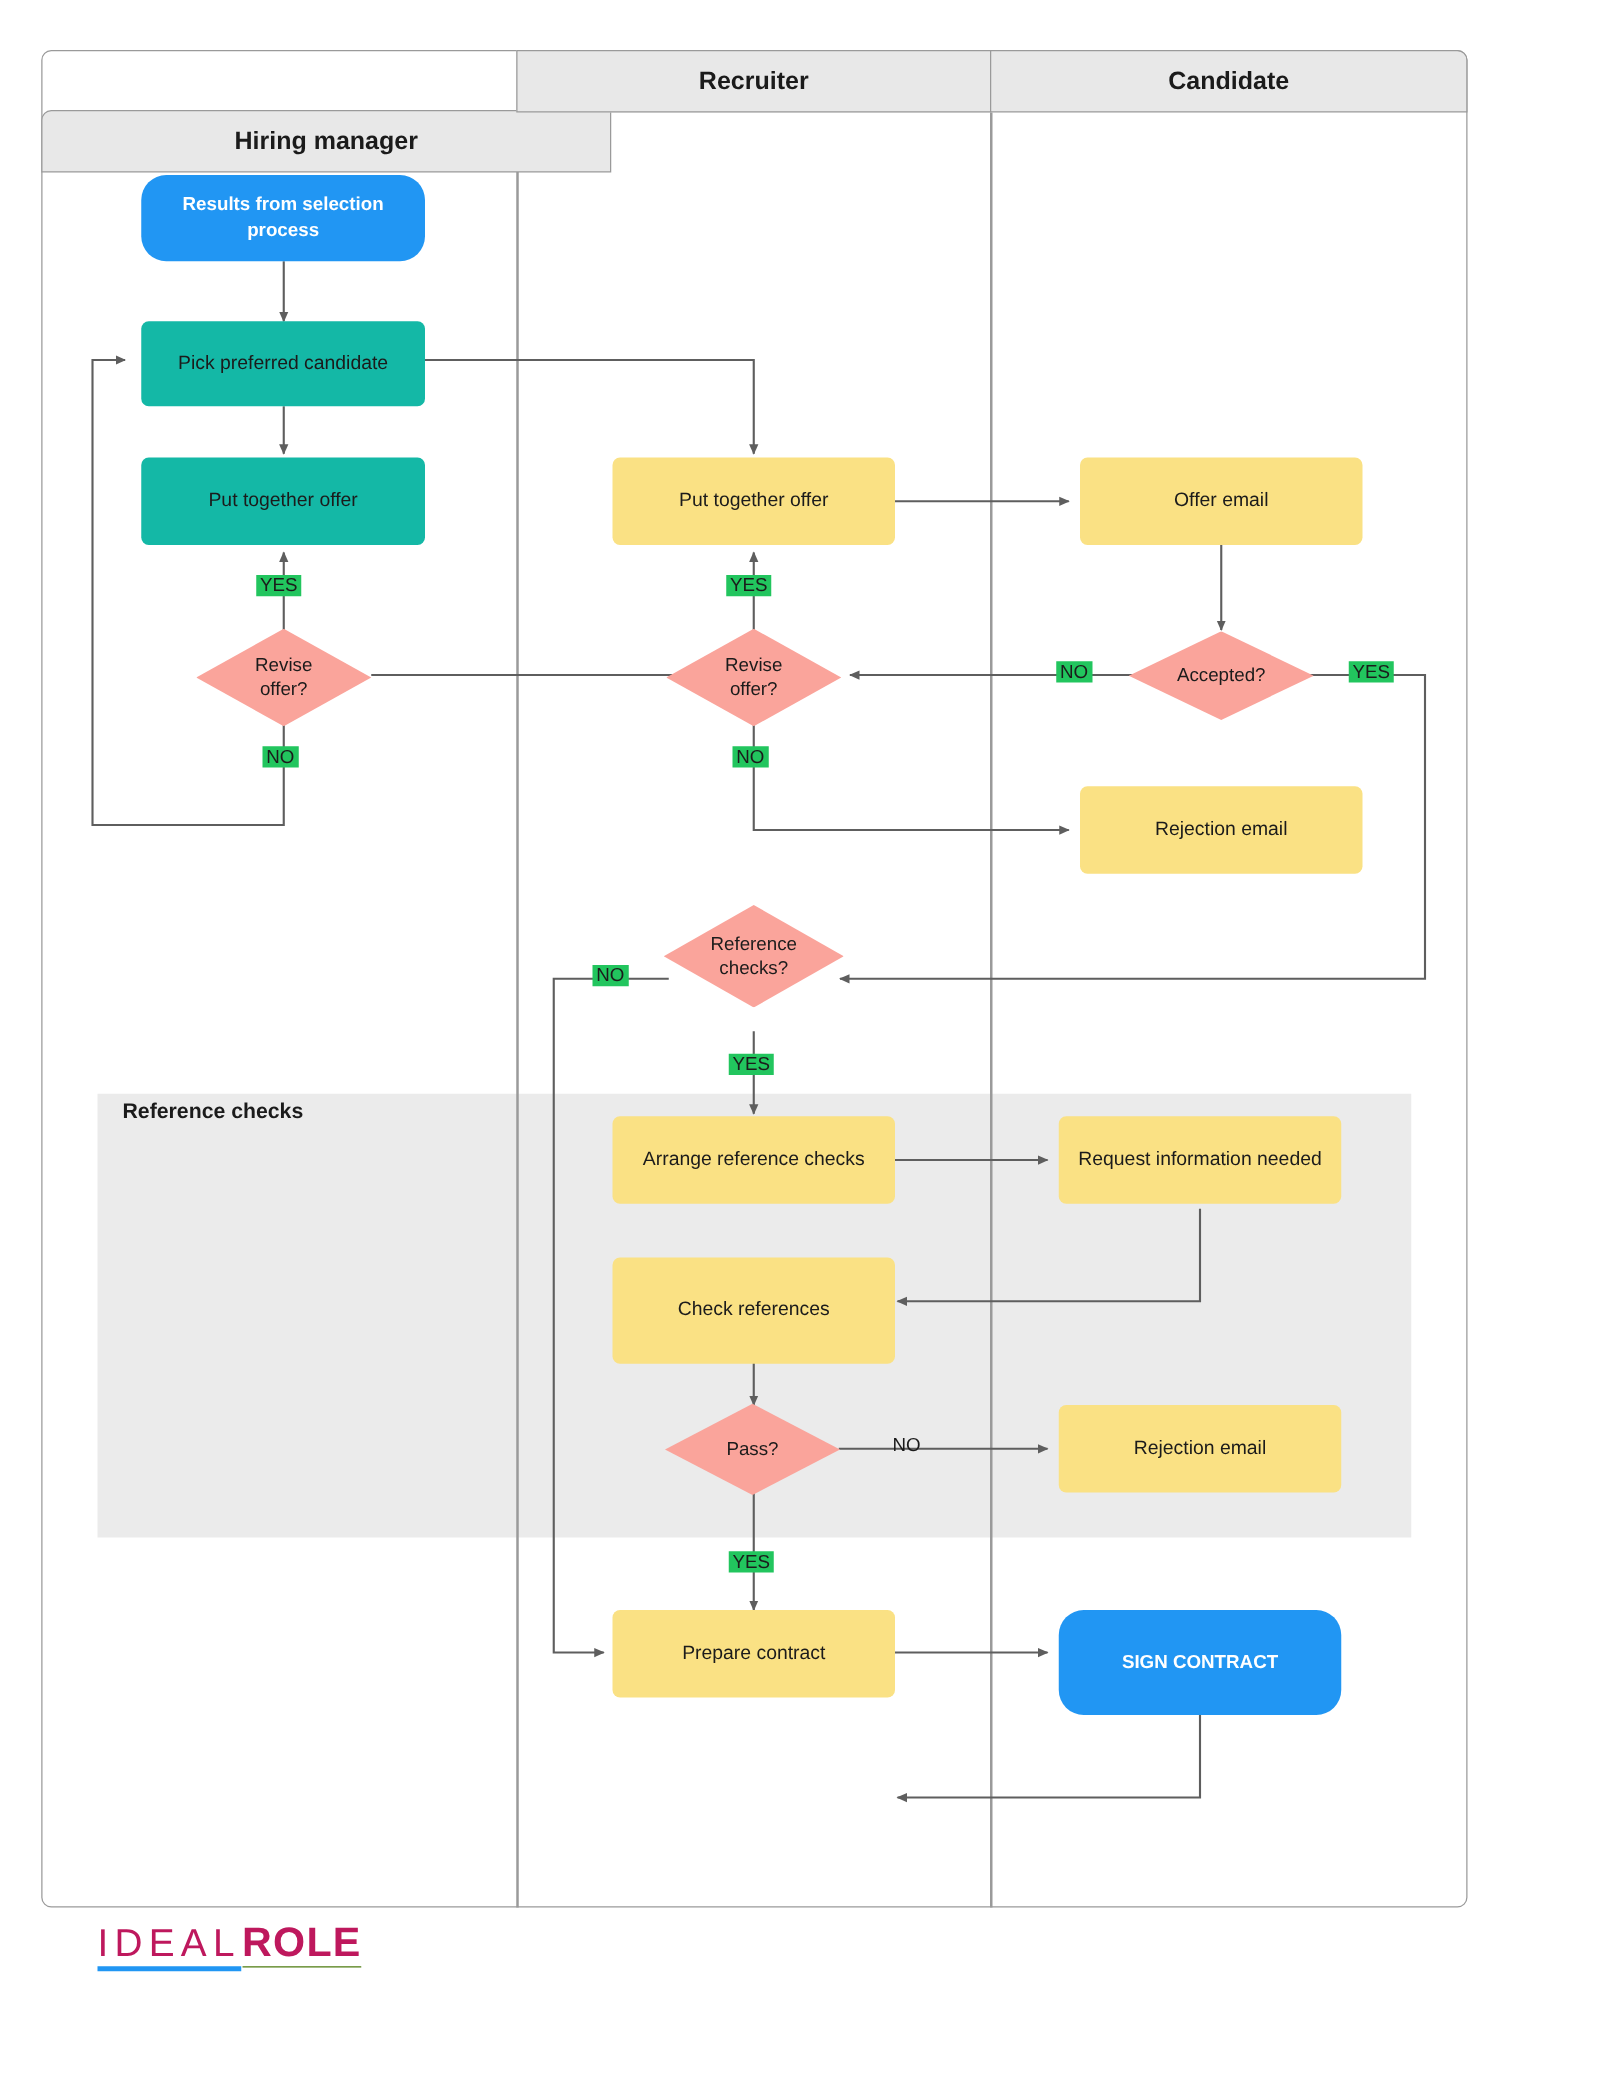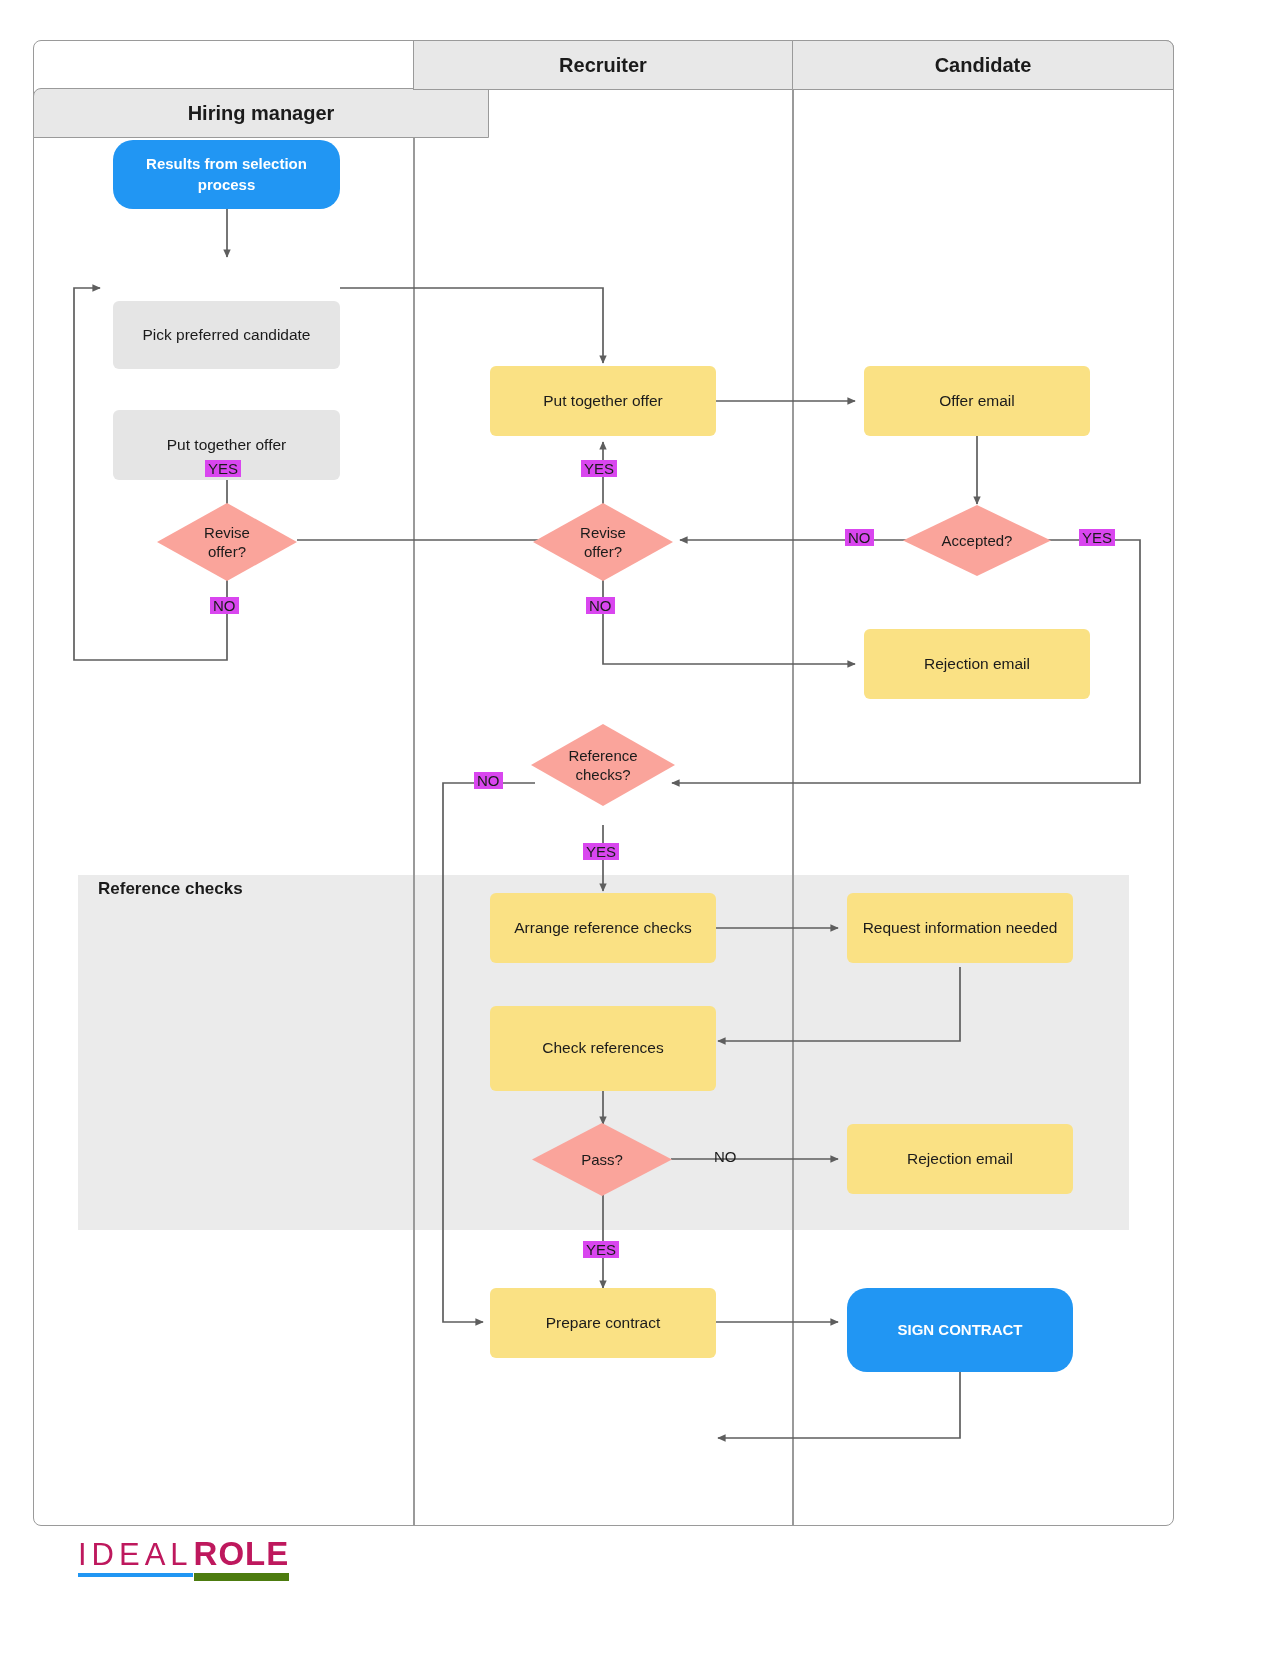--- a/index.html
+++ b/index.html
@@ -84,21 +84,21 @@
     display: flex;
     align-items: center;
     justify-content: center;
     text-align: center;
     font-size: 15.5px;
     color: #1b1b1b;
     line-height: 1.35;
     padding: 4px 10px;
   }
   .node.blue   { background: #2196f3; color: #ffffff; font-weight: bold; font-size: 15px; border-radius: 20px; }
-  .node.lblue  { background: #e5e5e5; margin-top: 44px; }
+  .node.lblue  { background: #14b8a6; }
   .node.yellow { background: #fae184; }
 
   
   .diamond {
     position: absolute;
     display: flex;
     align-items: center;
     justify-content: center;
   }
   .diamond .dshape {
@@ -115,21 +115,21 @@
     line-height: 1.3;
     z-index: 2;
     pointer-events: none;
   }
 
   
   .edge-label {
     position: absolute;
     font-size: 15px;
     color: #1b1b1b;
-    background: #d946ef;
+    background: #22c55e;
     padding: 0 3px;
     white-space: nowrap;
   }
   .edge-label.on-band { background: transparent; }
 
   
   #wires {
     position: absolute;
     left: 0; top: 0;
     width: 1280px;
@@ -152,21 +152,21 @@
     font-weight: normal;
     letter-spacing: 5px;
     border-bottom: 4px solid #2196f3;
     padding-bottom: 3px;
     line-height: 1;
   }
   .logo .role {
     font-size: 33px;
     font-weight: bold;
     letter-spacing: 1px;
-    border-bottom: 8px solid #4d7c0f;
+    border-bottom: 1px solid #4d7c0f;
     padding-bottom: 3px;
     line-height: 1;
     margin-left: 1px;
   }
 </style>
 </head>
 <body>
 
 <div id="stage">
 

